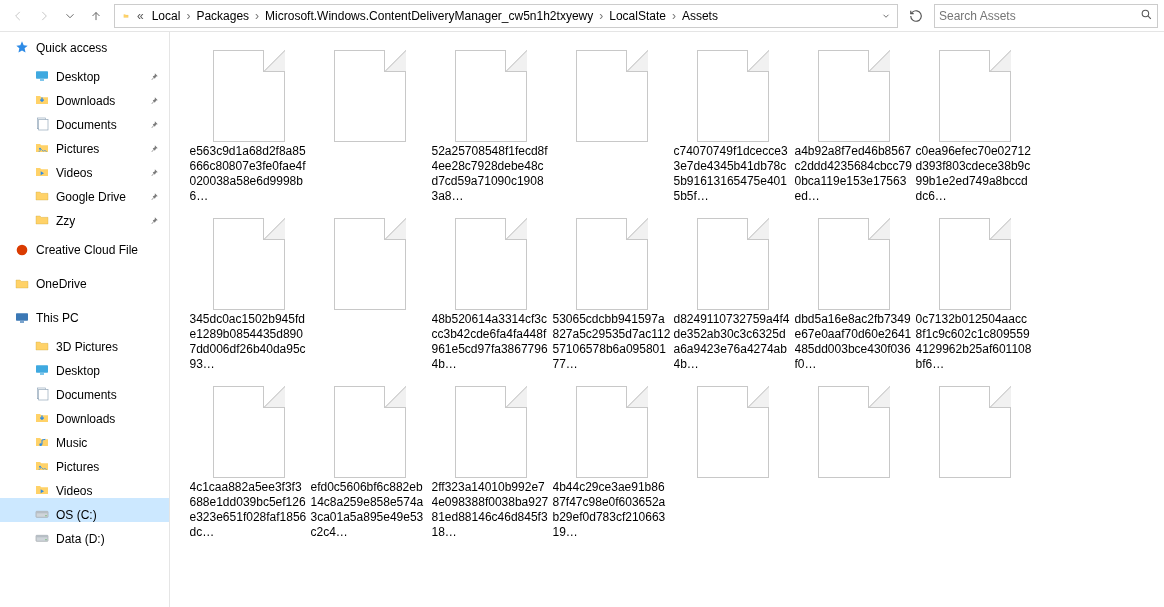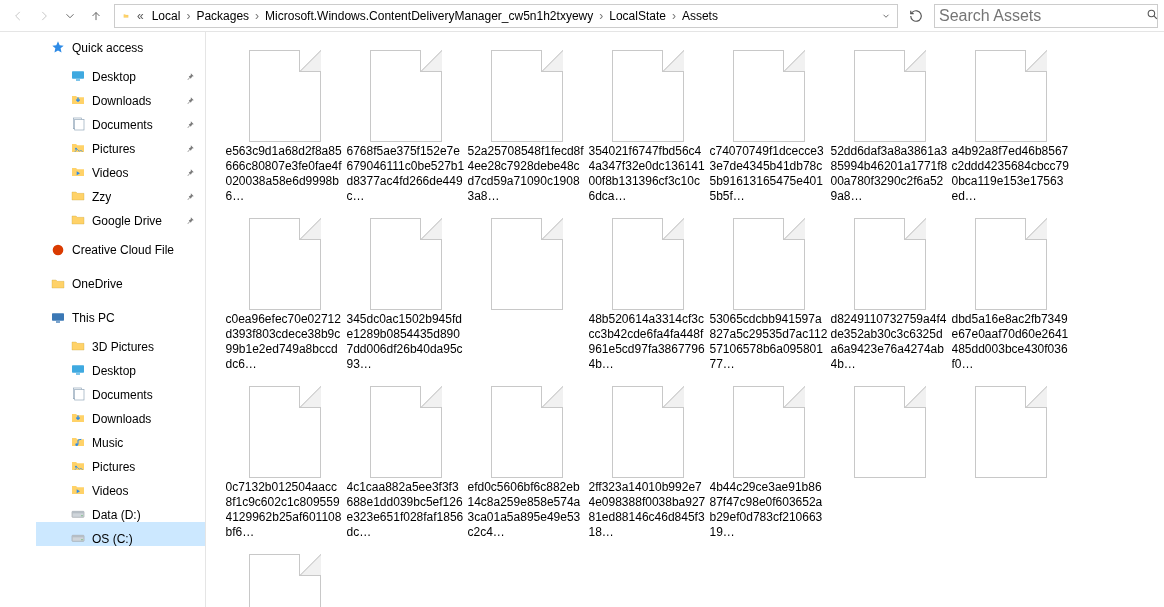--- a/index.html
+++ b/index.html
@@ -10,23 +10,23 @@
   .nav-btn svg { width: 14px; height: 14px; stroke: currentColor; fill: none; stroke-width: 1.5; }
   .folder-icon { width: 18px; height: 18px; margin: 0 4px 0 6px; }
   .addr-wrap { flex: 1; display: flex; align-items: center; height: 24px; border: 1px solid #cccccc; background: #fff; margin: 0 4px; padding: 0 2px; }
   .crumbs { flex: 1; display: flex; align-items: center; overflow: hidden; }
   .crumb-pre { color: #555; padding: 0 4px; cursor: default; }
   .crumb { padding: 0 4px; cursor: default; white-space: nowrap; }
   .crumb-sep { color: #777; padding: 0 2px; }
   .addr-dd { width: 18px; display: flex; align-items: center; justify-content: center; color: #555; }
   .refresh { width: 24px; height: 24px; display: flex; align-items: center; justify-content: center; color: #555; margin-right: 4px; }
   .search-wrap { width: 224px; height: 24px; border: 1px solid #cccccc; display: flex; align-items: center; padding: 0 4px; }
-  .search-wrap input { border: none; outline: none; flex: 1; font-size: 16px; color: #555; background: transparent; }
+  .search-wrap input { border: none; outline: none; flex: 1; font-size: 12px; color: #555; background: transparent; }
   .search-wrap .mag { color: #555; }
-  .body { display: flex; height: calc(607px - 32px); margin-left: 36px; }
+  .body { display: flex; height: calc(607px - 32px); }
   .nav { width: 170px; border-right: 1px solid #e5e5e5; overflow-y: auto; padding: 4px 0 4px 0; position: relative; }
   .nav::-webkit-scrollbar { width: 17px; }
   .nav::-webkit-scrollbar-track { background: #f0f0f0; }
   .nav::-webkit-scrollbar-thumb { background: #c2c2c2; }
   .nav-row { display: flex; align-items: center; height: 24px; padding-left: 14px; gap: 6px; cursor: default; }
   .nav-row.indent { padding-left: 34px; align-items: flex-end; }
   .nav-row.sel { background: #cce8ff; }
   .nav-row .pin { margin-left: auto; margin-right: 10px; color: #7a7a7a; font-size: 10px; }
   .nav-row .lbl { white-space: nowrap; overflow: hidden; text-overflow: ellipsis; }
   .nav-spacer { height: 10px; }
@@ -178,32 +178,32 @@
           <span class="pin"><svg width="10" height="10" viewBox="0 0 24 24">
               <path fill="#7a7a7a" d="M14 3l7 7-4 1-3 5-2-2-5 5-1-1 5-5-2-2 5-3z"></path>
             </svg></span>
         </div>
         <div class="nav-row indent">
           <span class="ico">
             <svg viewBox="0 0 24 24" width="16" height="16">
               <use href="#i-folder"></use>
             </svg>
           </span>
+          <span class="lbl">Google Drive</span>
+          <span class="pin"><svg width="10" height="10" viewBox="0 0 24 24">
+              <path fill="#7a7a7a" d="M14 3l7 7-4 1-3 5-2-2-5 5-1-1 5-5-2-2 5-3z"></path>
+            </svg></span>
+        </div>
+        <div class="nav-row indent">
+          <span class="ico">
+            <svg viewBox="0 0 24 24" width="16" height="16">
+              <use href="#i-folder"></use>
+            </svg>
+          </span>
           <span class="lbl">Zzy</span>
-          <span class="pin"><svg width="10" height="10" viewBox="0 0 24 24">
-              <path fill="#7a7a7a" d="M14 3l7 7-4 1-3 5-2-2-5 5-1-1 5-5-2-2 5-3z"></path>
-            </svg></span>
-        </div>
-        <div class="nav-row indent">
-          <span class="ico">
-            <svg viewBox="0 0 24 24" width="16" height="16">
-              <use href="#i-folder"></use>
-            </svg>
-          </span>
-          <span class="lbl">Google Drive</span>
           <span class="pin"><svg width="10" height="10" viewBox="0 0 24 24">
               <path fill="#7a7a7a" d="M14 3l7 7-4 1-3 5-2-2-5 5-1-1 5-5-2-2 5-3z"></path>
             </svg></span>
         </div>
       </div>
     <div class="nav-spacer"></div>
 
     <div class="nav-row">
       <span class="ico cc">
         <svg viewBox="0 0 24 24" width="16" height="16">
@@ -283,88 +283,78 @@
           <span class="lbl">Pictures</span>
         </div>
         <div class="nav-row indent">
           <span class="ico">
             <svg viewBox="0 0 24 24" width="16" height="16">
               <use href="#i-videos"></use>
             </svg>
           </span>
           <span class="lbl">Videos</span>
         </div>
-        <div class="nav-row indent">
+        <div class="nav-row indent sel">
           <span class="ico">
             <svg viewBox="0 0 24 24" width="16" height="16">
               <use href="#i-drive"></use>
             </svg>
           </span>
+          <span class="lbl">OS (C:)</span>
+        </div>
+        <div class="nav-row indent">
+          <span class="ico">
+            <svg viewBox="0 0 24 24" width="16" height="16">
+              <use href="#i-drive"></use>
+            </svg>
+          </span>
           <span class="lbl">Data (D:)</span>
-        </div>
-        <div class="nav-row indent sel">
-          <span class="ico">
-            <svg viewBox="0 0 24 24" width="16" height="16">
-              <use href="#i-drive"></use>
-            </svg>
-          </span>
-          <span class="lbl">OS (C:)</span>
         </div>
       </div>
   </div>
 
   <div class="content">
     <div class="grid" id="grid">
         <div class="tile">
           <div class="doc-icon">
             <div class="sheet"></div>
             <div class="cut"></div>
             <div class="fold"></div>
           </div>
           <div class="fname">e563c9d1a68d2f8a85666c80807e3fe0fae4f020038a58e6d9998b6…</div>
         </div>
         <div class="tile">
           <div class="doc-icon">
             <div class="sheet"></div>
             <div class="cut"></div>
             <div class="fold"></div>
           </div>
-          <div class="fname">6768f5ae375f152e7e679046111c0be527b1d8377ac4fd266de449c…</div>
         </div>
         <div class="tile">
           <div class="doc-icon">
             <div class="sheet"></div>
             <div class="cut"></div>
             <div class="fold"></div>
           </div>
           <div class="fname">52a25708548f1fecd8f4ee28c7928debe48cd7cd59a71090c19083a8…</div>
         </div>
         <div class="tile">
           <div class="doc-icon">
             <div class="sheet"></div>
             <div class="cut"></div>
             <div class="fold"></div>
           </div>
-          <div class="fname">354021f6747fbd56c44a347f32e0dc13614100f8b131396cf3c10c6dca…</div>
         </div>
         <div class="tile">
           <div class="doc-icon">
             <div class="sheet"></div>
             <div class="cut"></div>
             <div class="fold"></div>
           </div>
           <div class="fname">c74070749f1dcecce33e7de4345b41db78c5b91613165475e4015b5f…</div>
-        </div>
-        <div class="tile">
-          <div class="doc-icon">
-            <div class="sheet"></div>
-            <div class="cut"></div>
-            <div class="fold"></div>
-          </div>
-          <div class="fname">52dd6daf3a8a3861a385994b46201a1771f800a780f3290c2f6a529a8…</div>
         </div>
         <div class="tile">
           <div class="doc-icon">
             <div class="sheet"></div>
             <div class="cut"></div>
             <div class="fold"></div>
           </div>
           <div class="fname">a4b92a8f7ed46b8567c2ddd4235684cbcc790bca119e153e17563ed…</div>
         </div>
         <div class="tile">

